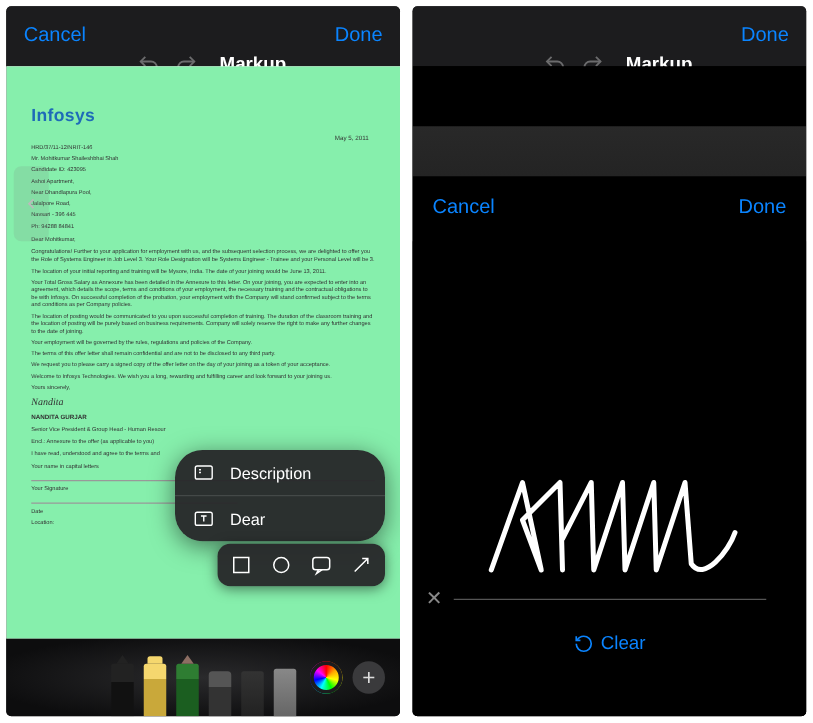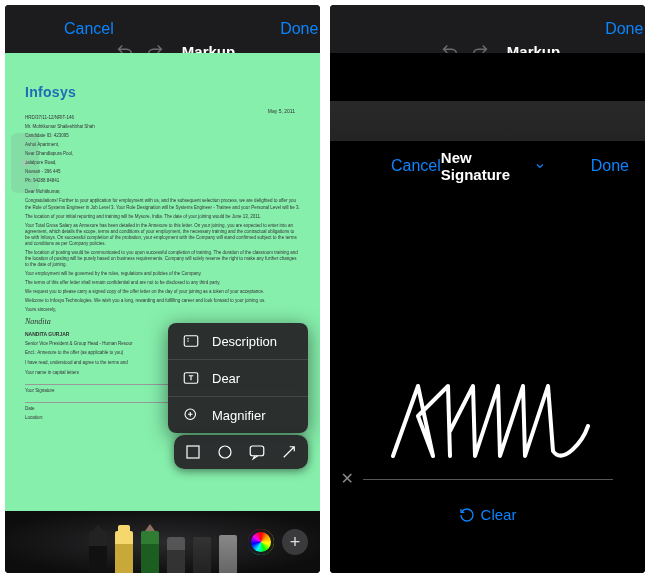--- a/index.html
+++ b/index.html
@@ -41,21 +41,20 @@
   .topbar .center .undo-redo {
     display: flex;
     gap: 8px;
     margin-right: 6px;
   }
   .topbar .center .undo-redo svg { opacity: 0.35; }
   .btn-link {
     color: #0a84ff;
     font-size: 16px;
     cursor: pointer;
-    margin-left: 45px;
   }
   .btn-link.bold { font-weight: 400; }
   .doc-area {
     flex: 1;
     background: #fff;
     position: relative;
     overflow: hidden;
   }
   .doc-page {
     width: 100%;
@@ -89,23 +88,23 @@
     border-radius: 6px;
     display: flex;
     align-items: center;
     justify-content: center;
     z-index: 5;
   }
   .popup-menu {
     position: absolute;
     right: 12px;
     bottom: 78px;
-    width: 140px;
+    width: 168px;
     background: rgba(40,40,42,0.96);
-    border-radius: 8px;
+    border-radius: 22px;
     overflow: hidden;
     z-index: 10;
     box-shadow: 0 4px 20px rgba(0,0,0,0.5);
   }
   .popup-menu .row {
     display: flex;
     align-items: center;
     gap: 12px;
     padding: 9px 14px;
     color: #fff;
@@ -309,29 +308,20 @@
       </div>
       <div class="row">
         <span class="mi-icon">
           <svg width="18" height="18" viewBox="0 0 24 24" fill="none" stroke="#fff" stroke-width="1.5">
               <rect x="3" y="5" width="18" height="14" rx="2"></rect>
               <path d="M9 9h6M12 9v6"></path>
             </svg>
         </span>
         <span>Dear</span>
       </div>
-      <div class="row">
-        <span class="mi-icon">
-          <svg width="18" height="18" viewBox="0 0 24 24" fill="none" stroke="#fff" stroke-width="1.5">
-              <circle cx="11" cy="11" r="7"></circle>
-              <path d="M11 8v6M8 11h6"></path>
-            </svg>
-        </span>
-        <span>Magnifier</span>
-      </div>
     </div>
 
     <div class="shape-row">
       <span class="sh">
           <svg width="18" height="18" viewBox="0 0 24 24" fill="none" stroke="#fff" stroke-width="1.6">
             <rect x="4" y="4" width="16" height="16"></rect>
           </svg>
         </span>
       <span class="sh">
           <svg width="18" height="18" viewBox="0 0 24 24" fill="none" stroke="#fff" stroke-width="1.6">
@@ -381,26 +371,20 @@
       <span>Markup</span>
     </div>
     <span class="btn-link bold">Done</span>
   </div>
 
   <div class="sig-screen">
     <div class="dimmed-doc"></div>
 
     <div class="sig-sheet-header">
       <span class="btn-link">Cancel</span>
-      <div class="title-wrap">
-        <span>New Signature</span>
-        <svg width="14" height="14" viewBox="0 0 24 24" fill="none" stroke="#0a84ff" stroke-width="2.5">
-            <path d="M6 9l6 6 6-6"></path>
-          </svg>
-      </div>
       <span class="btn-link bold">Done</span>
     </div>
 
     <div class="sig-canvas">
       <svg class="sig-stroke" viewBox="0 0 220 100" fill="none" stroke="#fff" stroke-width="4" stroke-linecap="round" stroke-linejoin="round">
         <path d="M15 85 L40 15 L55 85 L40 45 L70 15 L72 85 M72 60 L95 15 L97 85 L120 15 L122 85 L145 15 L147 85 L170 15 L175 80 C185 95 205 70 210 55"></path>
       </svg>
       <div class="sig-baseline">
         <span class="close-x">✕</span>
       </div>

